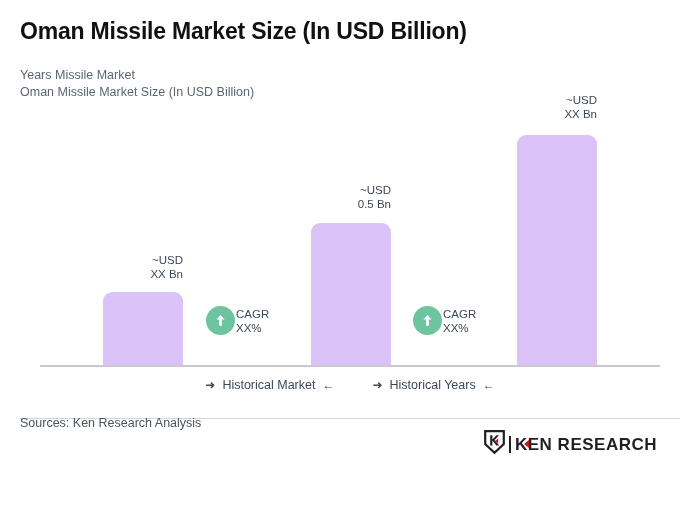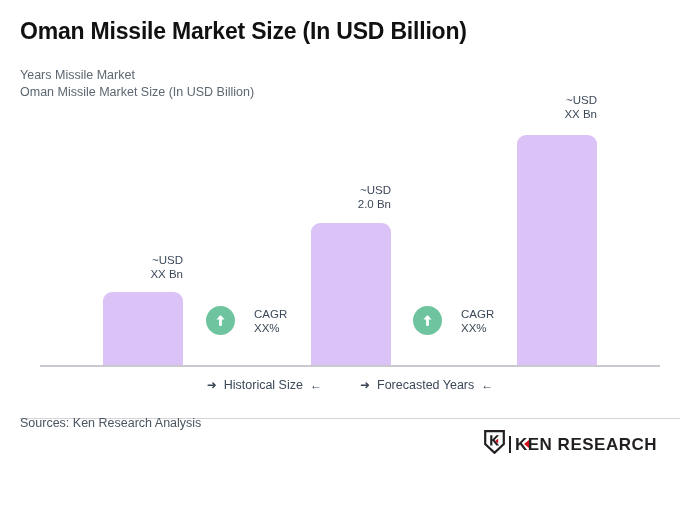--- a/index.html
+++ b/index.html
@@ -76,21 +76,21 @@
     line-height: 14px;
     text-align: right;
     white-space: nowrap;
   }
 
   
   .cagr {
     position: absolute;
     display: flex;
     align-items: center;
-    gap: 19px;
+    gap: 1px;
   }
   .cagr-circle {
     width: 29px;
     height: 29px;
     border-radius: 50%;
     background: #6ec49f;
     display: flex;
     align-items: center;
     justify-content: center;
     flex: 0 0 auto;
@@ -188,21 +188,21 @@
         </svg>
       </div>
       <div class="cagr-text">
         <div>CAGR</div>
         <div>XX%</div>
       </div>
     </div>
 
     <div class="bar-label" style="left:311px; top:183px; width:80px;">
       <div>~USD</div>
-      <div>2.0 Bn</div>
+      <div>0.5 Bn</div>
     </div>
     <div class="bar" style="left:311px; top:223px; width:80px; height:142px;"></div>
 
     <div class="cagr" style="left:413px; top:306px;">
       <div class="cagr-circle">
         <svg width="11" height="13" viewBox="0 0 11 13" aria-hidden="true">
           <path d="M5.5 1 L9.6 5.6 L6.9 5.6 L6.9 11.8 L4.1 11.8 L4.1 5.6 L1.4 5.6 Z" fill="#ffffff"></path>
         </svg>
       </div>
       <div class="cagr-text">
@@ -213,26 +213,26 @@
 
     <div class="bar-label" style="left:517px; top:93px; width:80px;">
       <div>~USD</div>
       <div>XX Bn</div>
     </div>
     <div class="bar" style="left:517px; top:135px; width:80px; height:230px;"></div>
 
     <div class="periods">
       <div class="period">
         <span class="arrow">➜</span>
-        <span>Historical Size</span>
+        <span>Historical Market</span>
         <span class="arrow">←</span>
       </div>
       <div class="period">
         <span class="arrow">➜</span>
-        <span>Forecasted Years</span>
+        <span>Historical Years</span>
         <span class="arrow">←</span>
       </div>
     </div>
 
   </div>
 
   <div class="footer-divider"></div>
   <div class="sources">Sources: Ken Research Analysis</div>
 
   <div class="logo">

